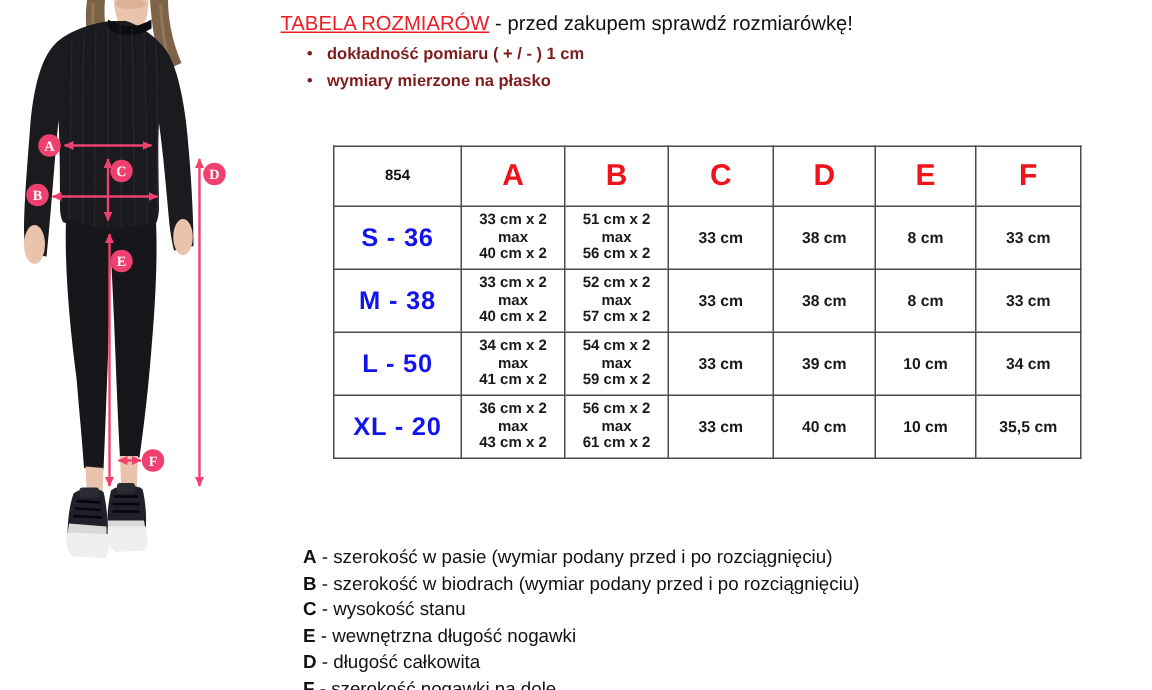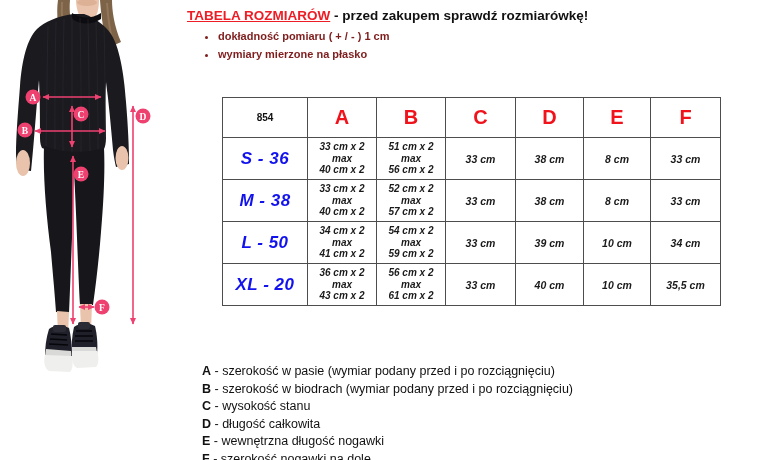--- a/index.html
+++ b/index.html
@@ -4,30 +4,30 @@
 <style>
   html,body{margin:0;padding:0;}
   body{width:768px;height:460px;background:#ffffff;font-family:"Liberation Sans",sans-serif;position:relative;overflow:hidden;}
   .page{position:absolute;inset:0;}
 
   
   .figure-area{position:absolute;left:0;top:0;width:185px;height:385px;}
 
   
   .header-block{position:absolute;left:187px;top:7px;width:575px;}
-  .title-line{font-size:13.5px;font-weight:bold;color:#111;line-height:17px;white-space:nowrap;}
+  .title-line{font-size:13.5px;font-weight:normal;color:#111;line-height:17px;white-space:nowrap;}
   .title-red{color:#ee1c25;text-decoration:underline;}
   ul.bullets{margin:5px 0 0 0;padding-left:31px;}
   ul.bullets li{font-size:11px;font-weight:bold;color:#7f1d1d;line-height:15.5px;margin-bottom:2px;}
 
   
   table.size-table{position:absolute;left:222px;top:97px;border-collapse:collapse;table-layout:fixed;background:#fff;}
   table.size-table td{border:1px solid #4d4d4d;text-align:center;vertical-align:middle;padding:0;}
   tr.hdr{height:40px;}
-  tr.data{height:42px;font-style:italic;}
+  tr.data{height:42px;}
   .code-cell{font-size:10px;font-weight:bold;color:#111;}
   .col-letter{font-size:20px;font-weight:bold;color:#f0131c;}
   .size-cell{font-size:17px;font-weight:bold;color:#1212ee;letter-spacing:0.5px;}
   .cell-3l{font-size:10px;font-weight:bold;color:#1a1a1a;line-height:11.5px;}
   .cell-1l{font-size:10.5px;font-weight:bold;color:#1a1a1a;}
 
   
   .legend{position:absolute;left:202px;top:351px;margin-top:12px;}
   .legend-row{font-size:12.5px;color:#111;line-height:17.6px;white-space:nowrap;}
   .legend-row b{font-weight:bold;}
@@ -221,18 +221,18 @@
         <td class="cell-1l">10 cm</td>
         <td class="cell-1l">35,5 cm</td>
       </tr>
     </tbody>
   </table>
 
   <div class="legend">
     <div class="legend-row"><b>A</b> <span>- szerokość w pasie (wymiar podany przed i po rozciągnięciu)</span></div>
     <div class="legend-row"><b>B</b> <span>- szerokość w biodrach (wymiar podany przed i po rozciągnięciu)</span></div>
     <div class="legend-row"><b>C</b> <span>- wysokość stanu</span></div>
+    <div class="legend-row"><b>E</b> <span>- wewnętrzna długość nogawki</span></div>
     <div class="legend-row"><b>D</b> <span>- długość całkowita</span></div>
-    <div class="legend-row"><b>E</b> <span>- wewnętrzna długość nogawki</span></div>
     <div class="legend-row"><b>F</b> <span>- szerokość nogawki na dole</span></div>
   </div>
 
 </div>
 
 </body></html>

